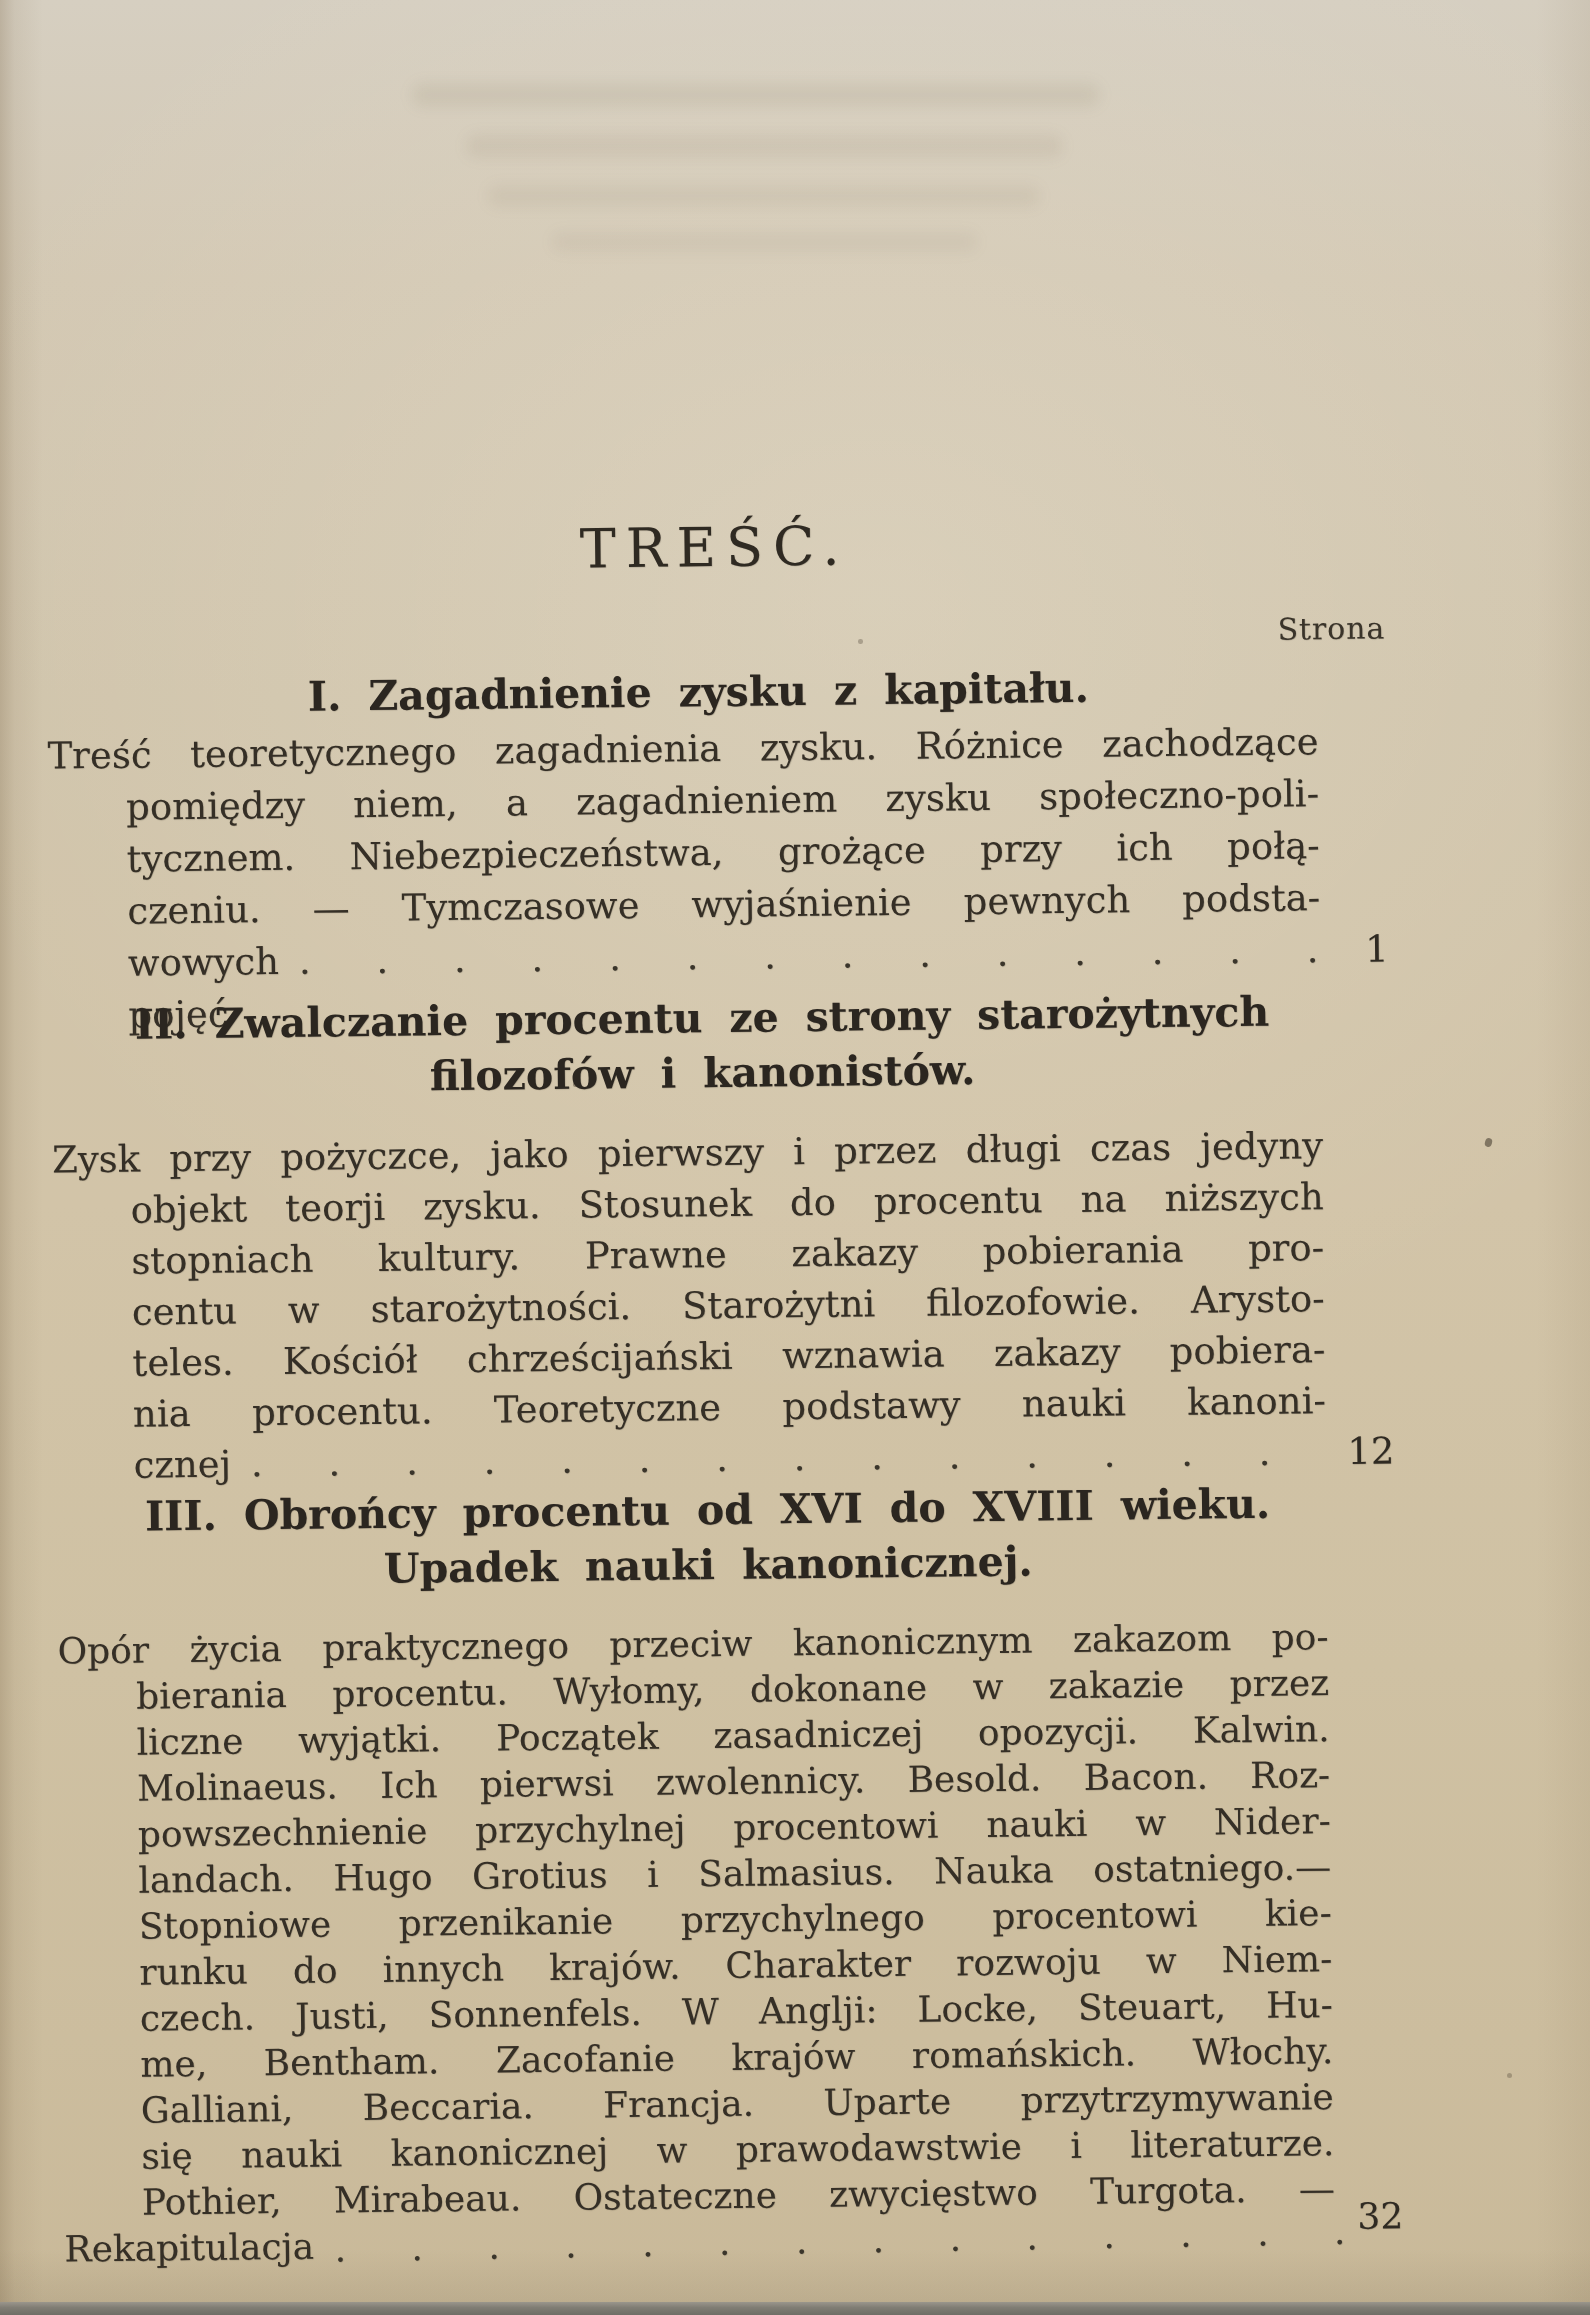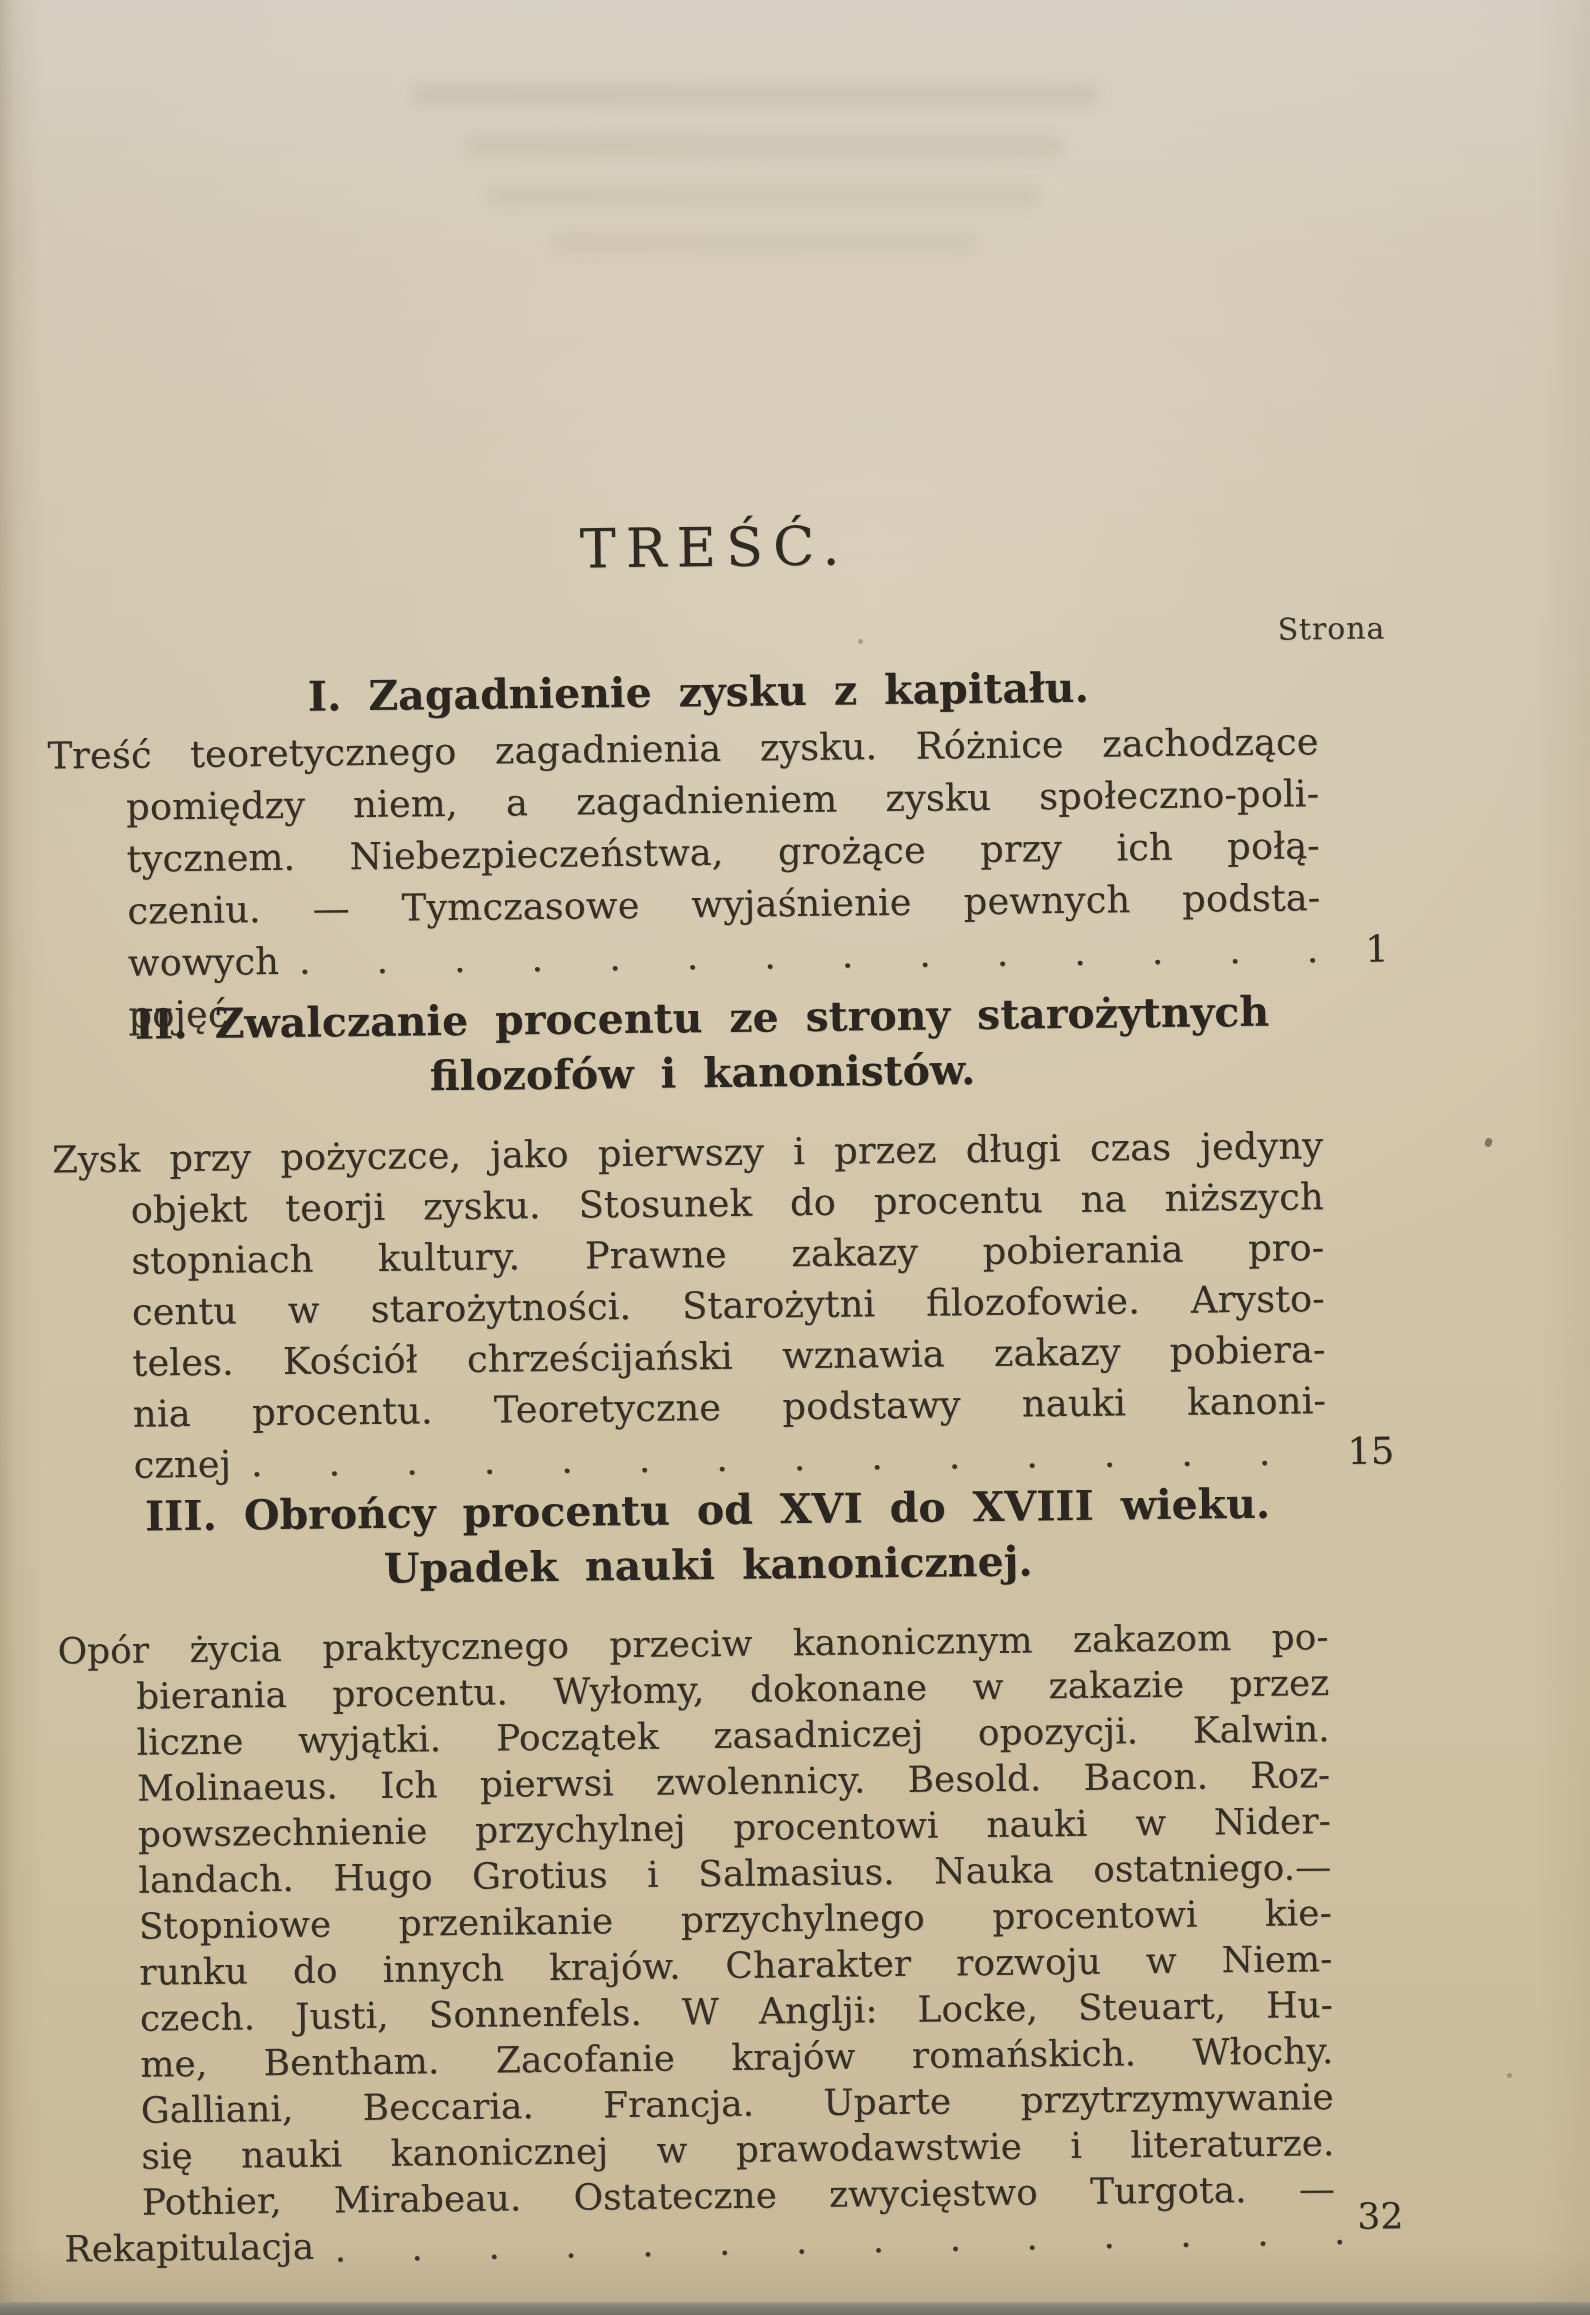--- a/index.html
+++ b/index.html
@@ -122,21 +122,21 @@
     <div class="body b-2">
       <div class="jline first">Zysk przy pożyczce, jako pierwszy i przez długi czas jedyny</div>
       <div class="jline cont">objekt teorji zysku. Stosunek do procentu na niższych</div>
       <div class="jline cont">stopniach kultury. Prawne zakazy pobierania pro-</div>
       <div class="jline cont">centu w starożytności. Starożytni filozofowie. Arysto-</div>
       <div class="jline cont">teles. Kościół chrześcijański wznawia zakazy pobiera-</div>
       <div class="jline cont">nia procentu. Teoretyczne podstawy nauki kanoni-</div>
       <div class="lastline cont">
         <span class="lltext">cznej</span>
         <span class="dots">. . . . . . . . . . . . . . . . . . . . . . . . . . . . . . . . . .</span>
-        <span class="pagenum">15</span>
+        <span class="pagenum">12</span>
       </div>
     </div>
 
     <div class="heading h-3">
       <div>III. Obrońcy procentu od XVI do XVIII wieku.</div>
       <div>Upadek nauki kanonicznej.</div>
     </div>
     <div class="body b-3">
       <div class="jline first">Opór życia praktycznego przeciw kanonicznym zakazom po-</div>
       <div class="jline cont">bierania procentu. Wyłomy, dokonane w zakazie przez</div>

